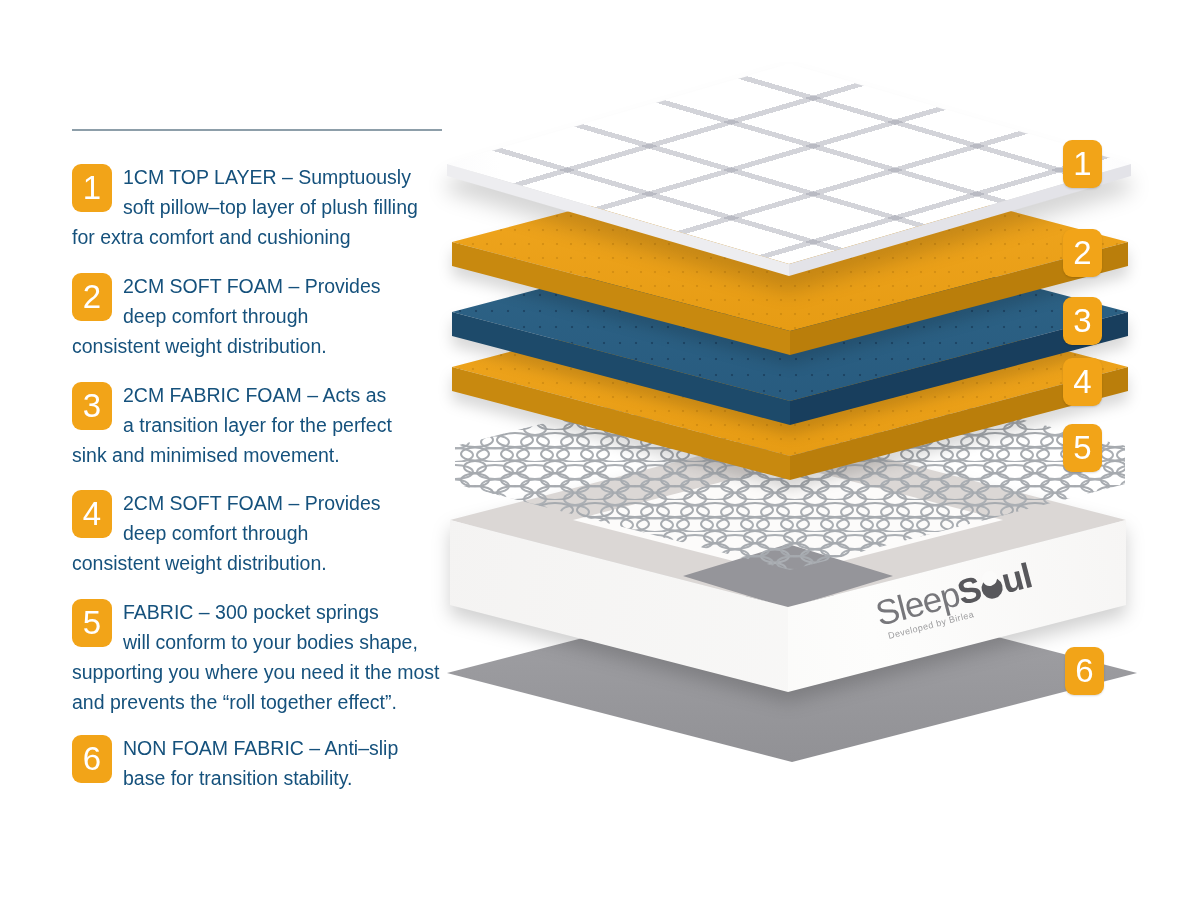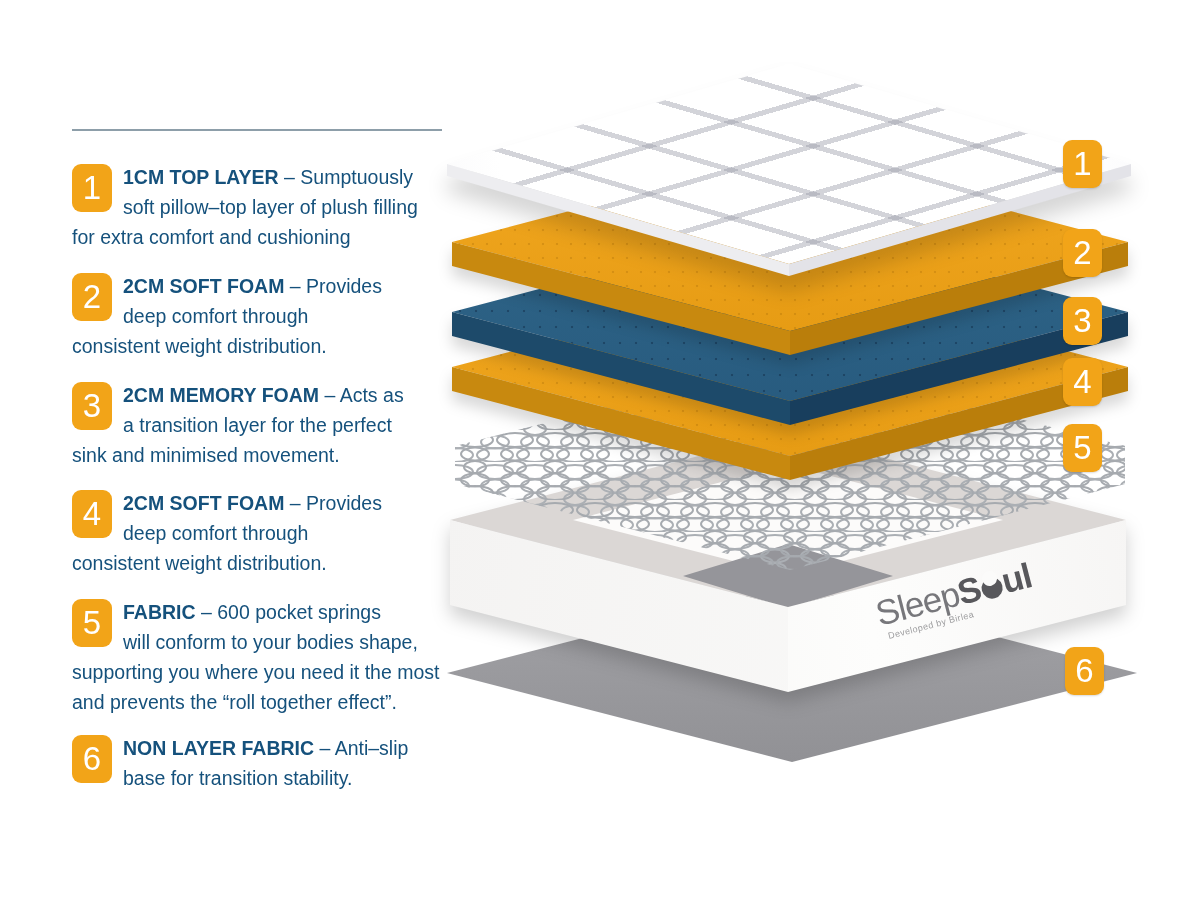--- a/index.html
+++ b/index.html
@@ -9,21 +9,21 @@
   }
   
   .divider{position:absolute;left:72px;top:129px;width:370px;height:2px;background:#8d9ea9;}
   .entry{position:absolute;left:72px;width:402px;color:#15517c;font-size:19.5px;line-height:30px;}
   .entry p{margin:0;}
   .nbadge{
     float:left;width:40px;height:48px;margin:2px 11px 8px 0;
     background:#f2a418;border-radius:9px;color:#fff;
     font-size:33px;line-height:48px;text-align:center;font-weight:400;
   }
-  .etitle{font-weight:700;}
+  .etitle{font-weight:400;}
   .edesc{white-space:pre-line;}
   
   .dbadge{
     position:absolute;width:39px;height:48px;background:#f2a418;border-radius:9px;
     color:#fff;font-size:33px;line-height:48px;text-align:center;z-index:10;
     box-shadow:0 1px 2px rgba(0,0,0,.15);
   }
   
   .slab{position:absolute;}
   .face{position:absolute;left:0;top:0;width:100%;height:100%;}
@@ -108,43 +108,43 @@
 
   <div class="entry" style="top:271px">
       <div class="nbadge">2</div>
       <p><b class="etitle">2CM SOFT FOAM</b><span class="edesc"> – Provides
 deep comfort through
 consistent weight distribution.</span></p>
     </div>
 
   <div class="entry" style="top:380px">
       <div class="nbadge">3</div>
-      <p><b class="etitle">2CM MEMORY FOAM</b><span class="edesc"> – Acts as
+      <p><b class="etitle">2CM FABRIC FOAM</b><span class="edesc"> – Acts as
 a transition layer for the perfect
 sink and minimised movement.</span></p>
     </div>
 
   <div class="entry" style="top:488px">
       <div class="nbadge">4</div>
       <p><b class="etitle">2CM SOFT FOAM</b><span class="edesc"> – Provides
 deep comfort through
 consistent weight distribution.</span></p>
     </div>
 
   <div class="entry" style="top:597px">
       <div class="nbadge">5</div>
-      <p><b class="etitle">FABRIC</b><span class="edesc"> – 600 pocket springs
+      <p><b class="etitle">FABRIC</b><span class="edesc"> – 300 pocket springs
 will conform to your bodies shape,
 supporting you where you need it the most
 and prevents the “roll together effect”.</span></p>
     </div>
 
   <div class="entry" style="top:733px">
       <div class="nbadge">6</div>
-      <p><b class="etitle">NON LAYER FABRIC</b><span class="edesc"> – Anti–slip
+      <p><b class="etitle">NON FOAM FABRIC</b><span class="edesc"> – Anti–slip
 base for transition stability.</span></p>
     </div>
 
   <div class="fabric"></div>
 
   <div class="slab basebox" style="left:450px;top:433px">
     <div class="face top"></div>
     <div class="inner"></div>
     <div class="holeFix"></div>
     <div class="face left"></div>

